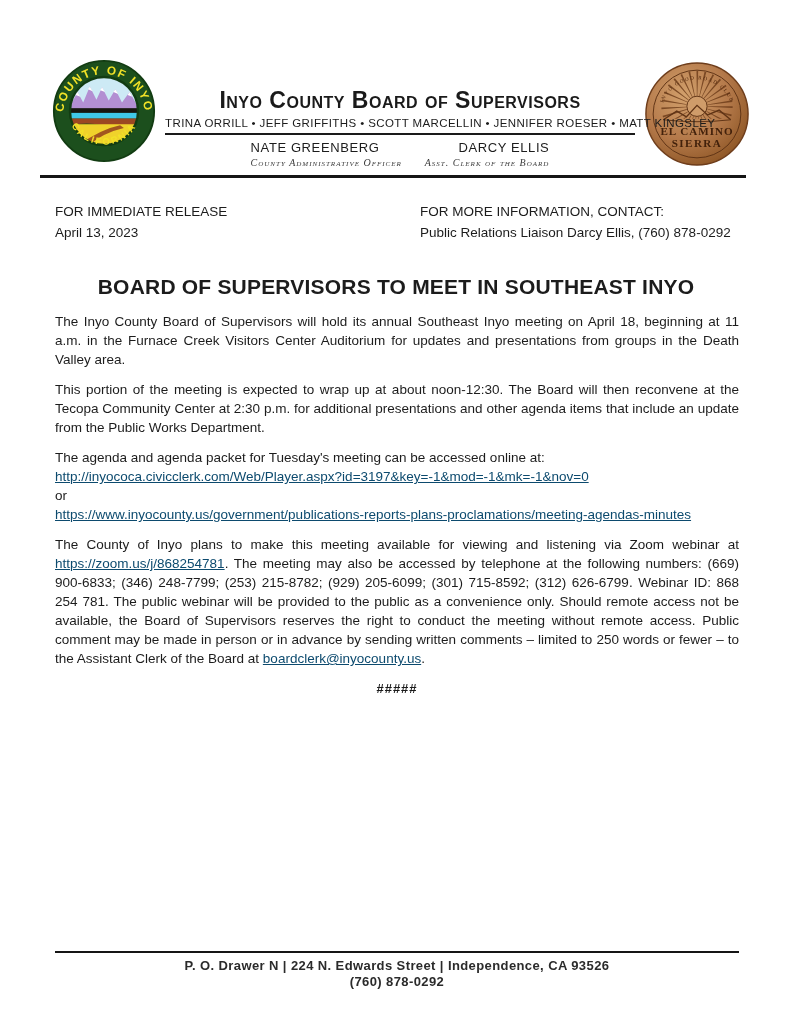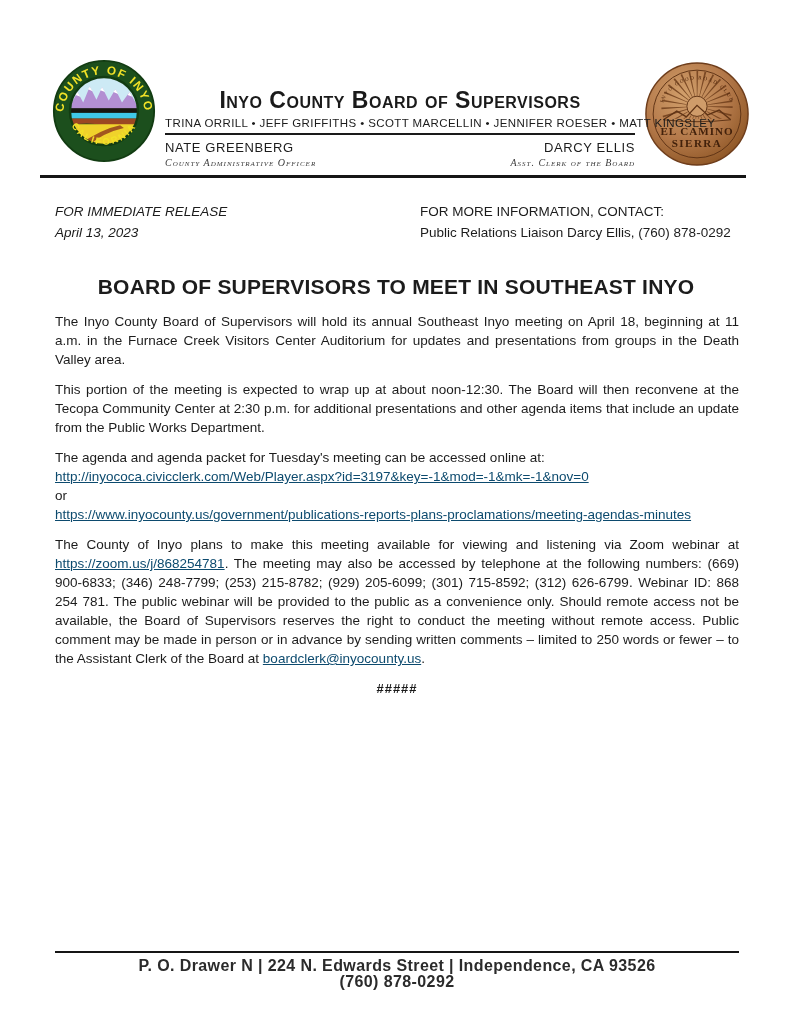--- a/index.html
+++ b/index.html
@@ -11,52 +11,52 @@
   
   .seal-left  { position:absolute; left:52px;  top:59px; }
   .seal-right { position:absolute; left:644px; top:61px; }
   .hdr-center { position:absolute; left:165px; top:86px; width:470px; text-align:center; }
   .hdr-title  {
     font-size:23px; font-weight:700; font-variant:small-caps;
     letter-spacing:0.5px; line-height:28px; color:#1a1a1a; white-space:nowrap;
   }
   .hdr-names  { font-size:11.5px; font-weight:400; letter-spacing:0.4px; margin-top:3px; white-space:nowrap; }
   .hdr-rule   { border:none; border-top:2px solid #1a1a1a; margin:4px 0 0 0; }
-  .officers   { display:flex; justify-content:space-between; margin-top:6px;gap:23px; }
+  .officers   { display:flex; justify-content:center; margin-top:6px;gap:23px; }
   .officer    { line-height:14px; }
   .officer.left  { text-align:left; }
   .officer.right { text-align:right; }
   .officer-name  { font-size:13px; letter-spacing:0.6px; }
   .officer-title {
     font-family:"Liberation Serif", serif; font-style:italic; font-variant:small-caps;
     font-size:10px; letter-spacing:1px; color:#3a3a3a; margin-top:1px;
   }
   .thick-rule { position:absolute; left:40px; top:175px; width:706px; height:3px; background:#151515; }
   
   .release { position:absolute; left:55px; top:201px; width:684px; font-size:13.5px; line-height:21px; }
-  .release .col-left  { position:absolute; left:0; top:0;font-style:italic; }
+  .release .col-left  { position:absolute; left:0; top:0; }
   .release .col-right { position:absolute; left:365px; top:0; }
   
   .headline {
     position:absolute; left:40px; top:275px; width:712px; text-align:center;
     font-size:21px; font-weight:700; letter-spacing:0.2px;
   }
   
   .body {
     position:absolute; left:55px; top:312px; width:684px;
     font-size:13.5px; line-height:19px; text-align:justify; overflow-wrap:break-word;
   }
   .body p { margin:0 0 11px 0; }
   a.link { color:#0c4a6e; text-decoration:underline; cursor:pointer; }
   .end-mark { text-align:center; font-weight:700; font-size:13px; letter-spacing:1px; margin-top:4px; }
   
   .footer-rule { position:absolute; left:55px; top:951px; width:684px; height:2px; background:#151515; }
   .footer {
     position:absolute; left:55px; top:958px; width:684px; text-align:center;
-    font-size:16px; font-weight:700; letter-spacing:0.4px; line-height:16px; color:#2b2b2b;
+    font-size:13px; font-weight:700; letter-spacing:0.4px; line-height:16px; color:#2b2b2b;
   }
 </style>
 </head>
 <body>
 
 <div class="page">
 
   <div class="seal-left">
     <svg width="104" height="104" viewBox="0 0 110 110">
       <defs>

